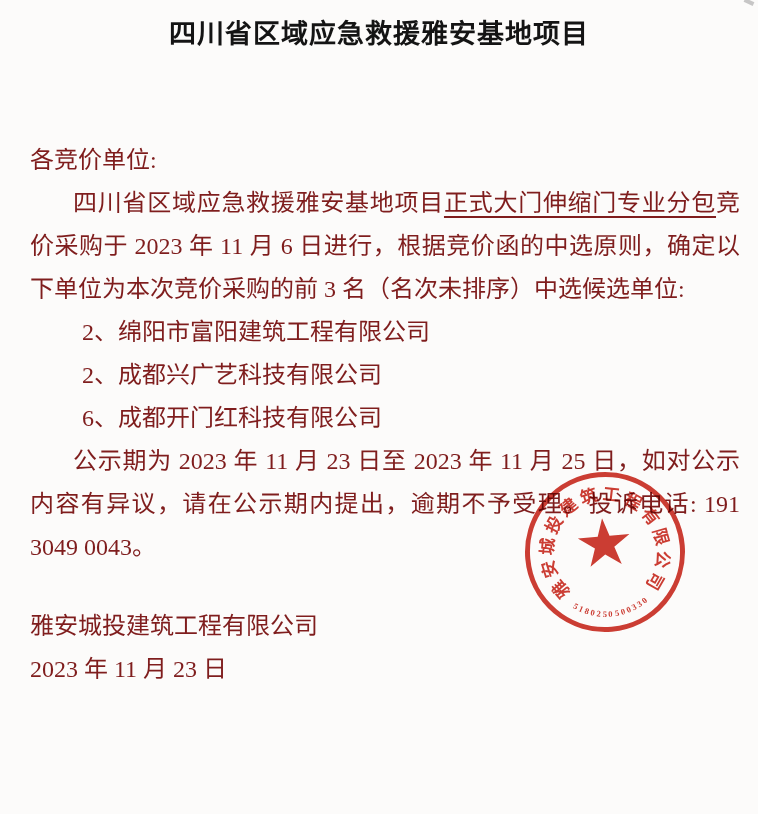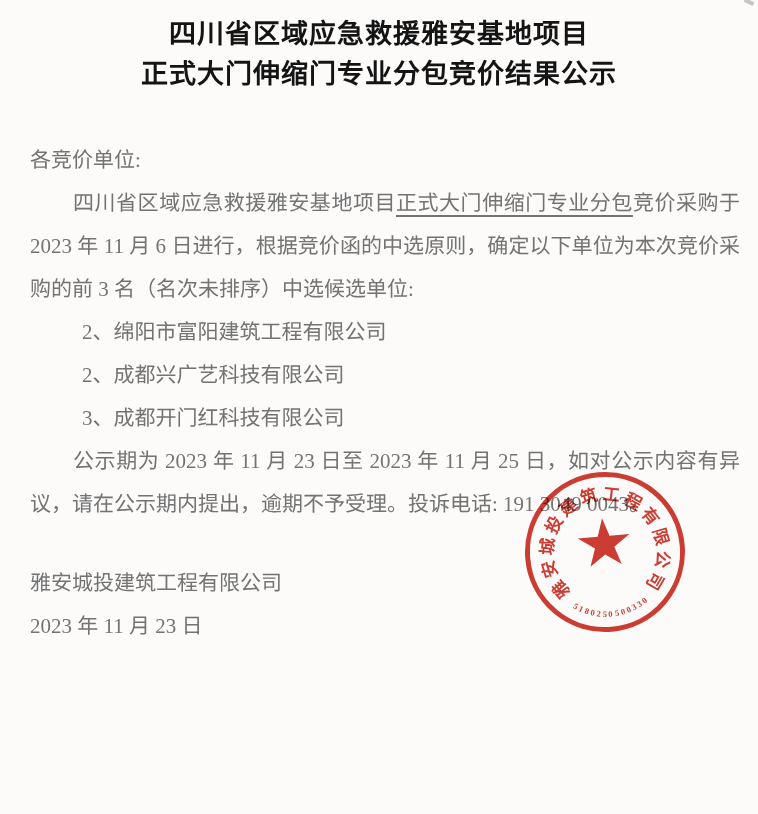--- a/index.html
+++ b/index.html
@@ -31,23 +31,23 @@
     text-align: center;
     font-family: "Liberation Sans", "DejaVu Sans", sans-serif;
     font-weight: 700;
     color: #141414;
   }
   .title-line { font-size: 27px; line-height: 40px; letter-spacing: 1px; }
 
   .content {
     position: absolute;
     top: 139px; left: 30px; right: 18px;
-    font-size: 21px;
+    font-size: 24px;
     line-height: 43px;
-    color: #737373;
+    color: #7f1d1d;
   }
   .salutation { text-align: left; }
   .para { text-align: justify; text-indent: 43px; }
   .underlined {
     text-decoration: underline;
     text-decoration-thickness: 1.5px;
     text-underline-offset: 5px;
   }
   .winner-line { padding-left: 52px; }
 
@@ -115,31 +115,30 @@
 </style>
 </head>
 <body>
 
 <div class="page">
 
   <div class="scan-mark"></div>
 
   <div class="titles">
     <div class="title-line">四川省区域应急救援雅安基地项目</div>
-    <div class="title-line">正式大门伸缩门专业分包竞价结果公示</div>
   </div>
 
   <div class="content">
     <div class="salutation">各竞价单位:</div>
 
     <div class="para"><span>四川省区域应急救援雅安基地项目</span><span class="underlined">正式大门伸缩门专业分包</span><span>竞价采购于 2023 年 11 月 6 日进行，根据竞价函的中选原则，确定以下单位为本次竞价采购的前 3 名（名次未排序）中选候选单位:</span></div>
 
     <div class="winner-line">2、绵阳市富阳建筑工程有限公司</div>
     <div class="winner-line">2、成都兴广艺科技有限公司</div>
-    <div class="winner-line">3、成都开门红科技有限公司</div>
+    <div class="winner-line">6、成都开门红科技有限公司</div>
 
     <div class="para">公示期为 2023 年 11 月 23 日至 2023 年 11 月 25 日，如对公示内容有异议，请在公示期内提出，逾期不予受理。投诉电话: 191 3049 0043。</div>
 
     <div class="signature">
       <div class="sig-company">雅安城投建筑工程有限公司</div>
       <div class="sig-date">2023 年 11 月 23 日</div>
     </div>
   </div>
 
   <div class="stamp">

